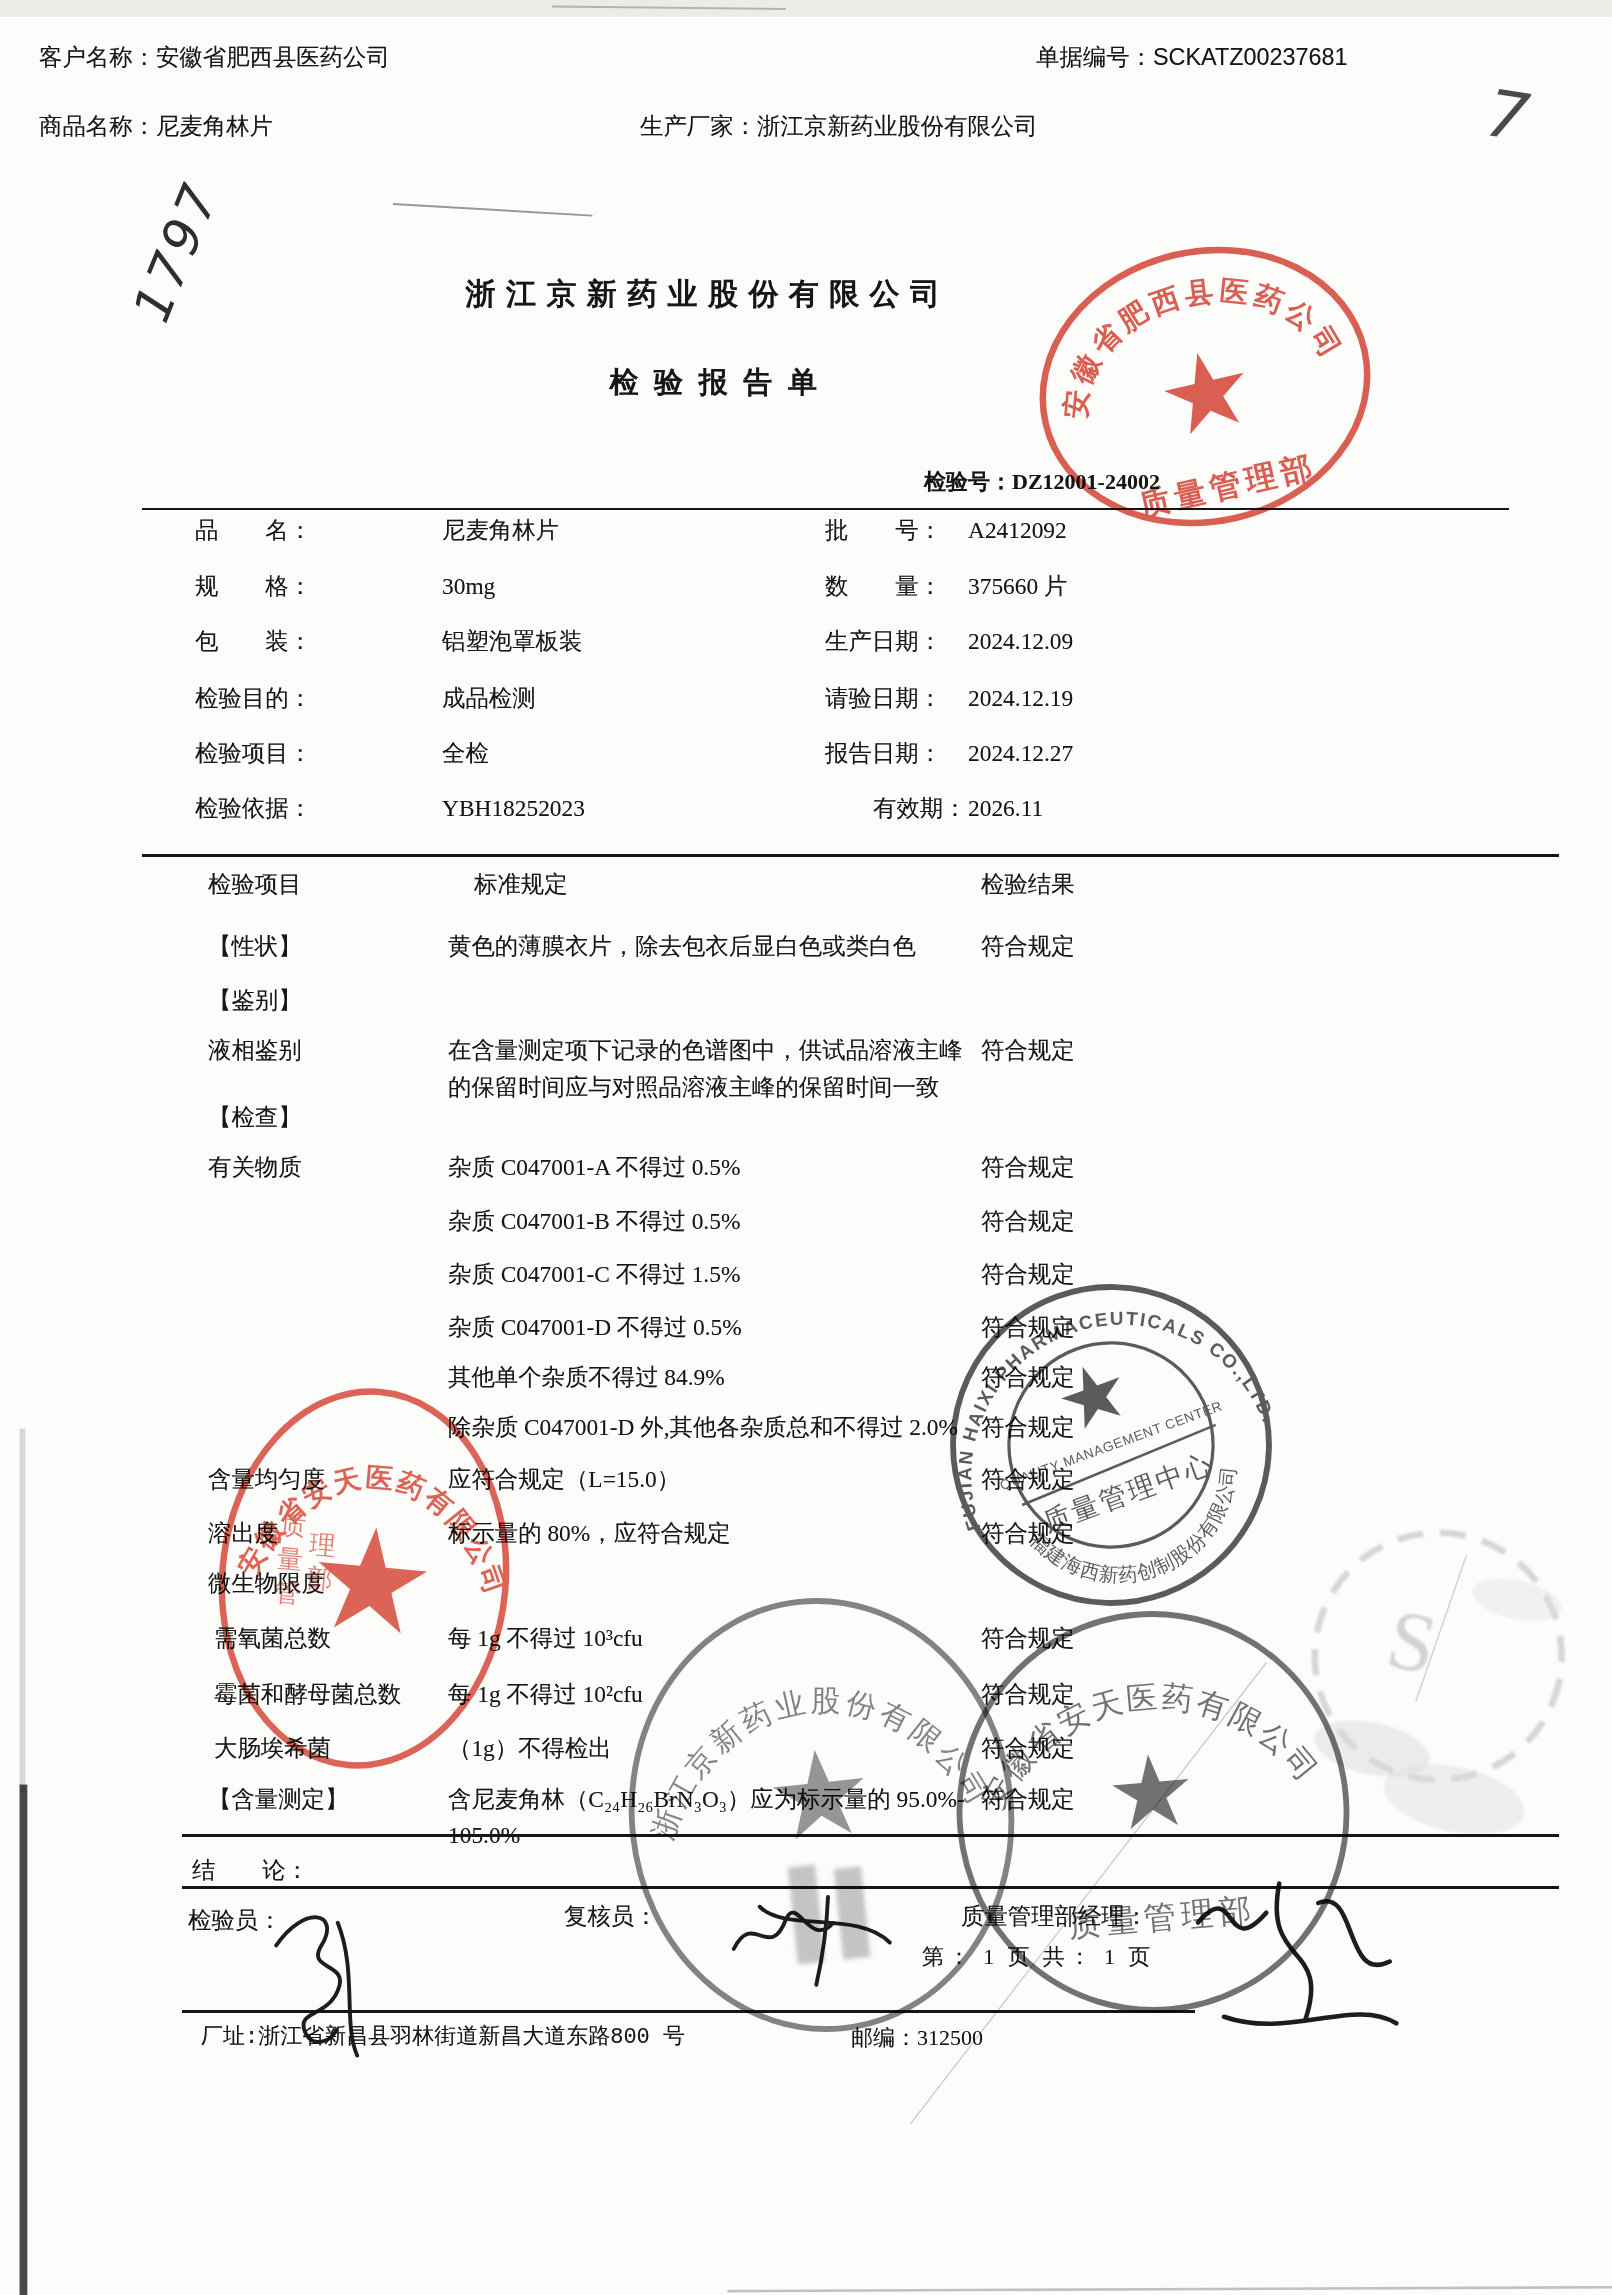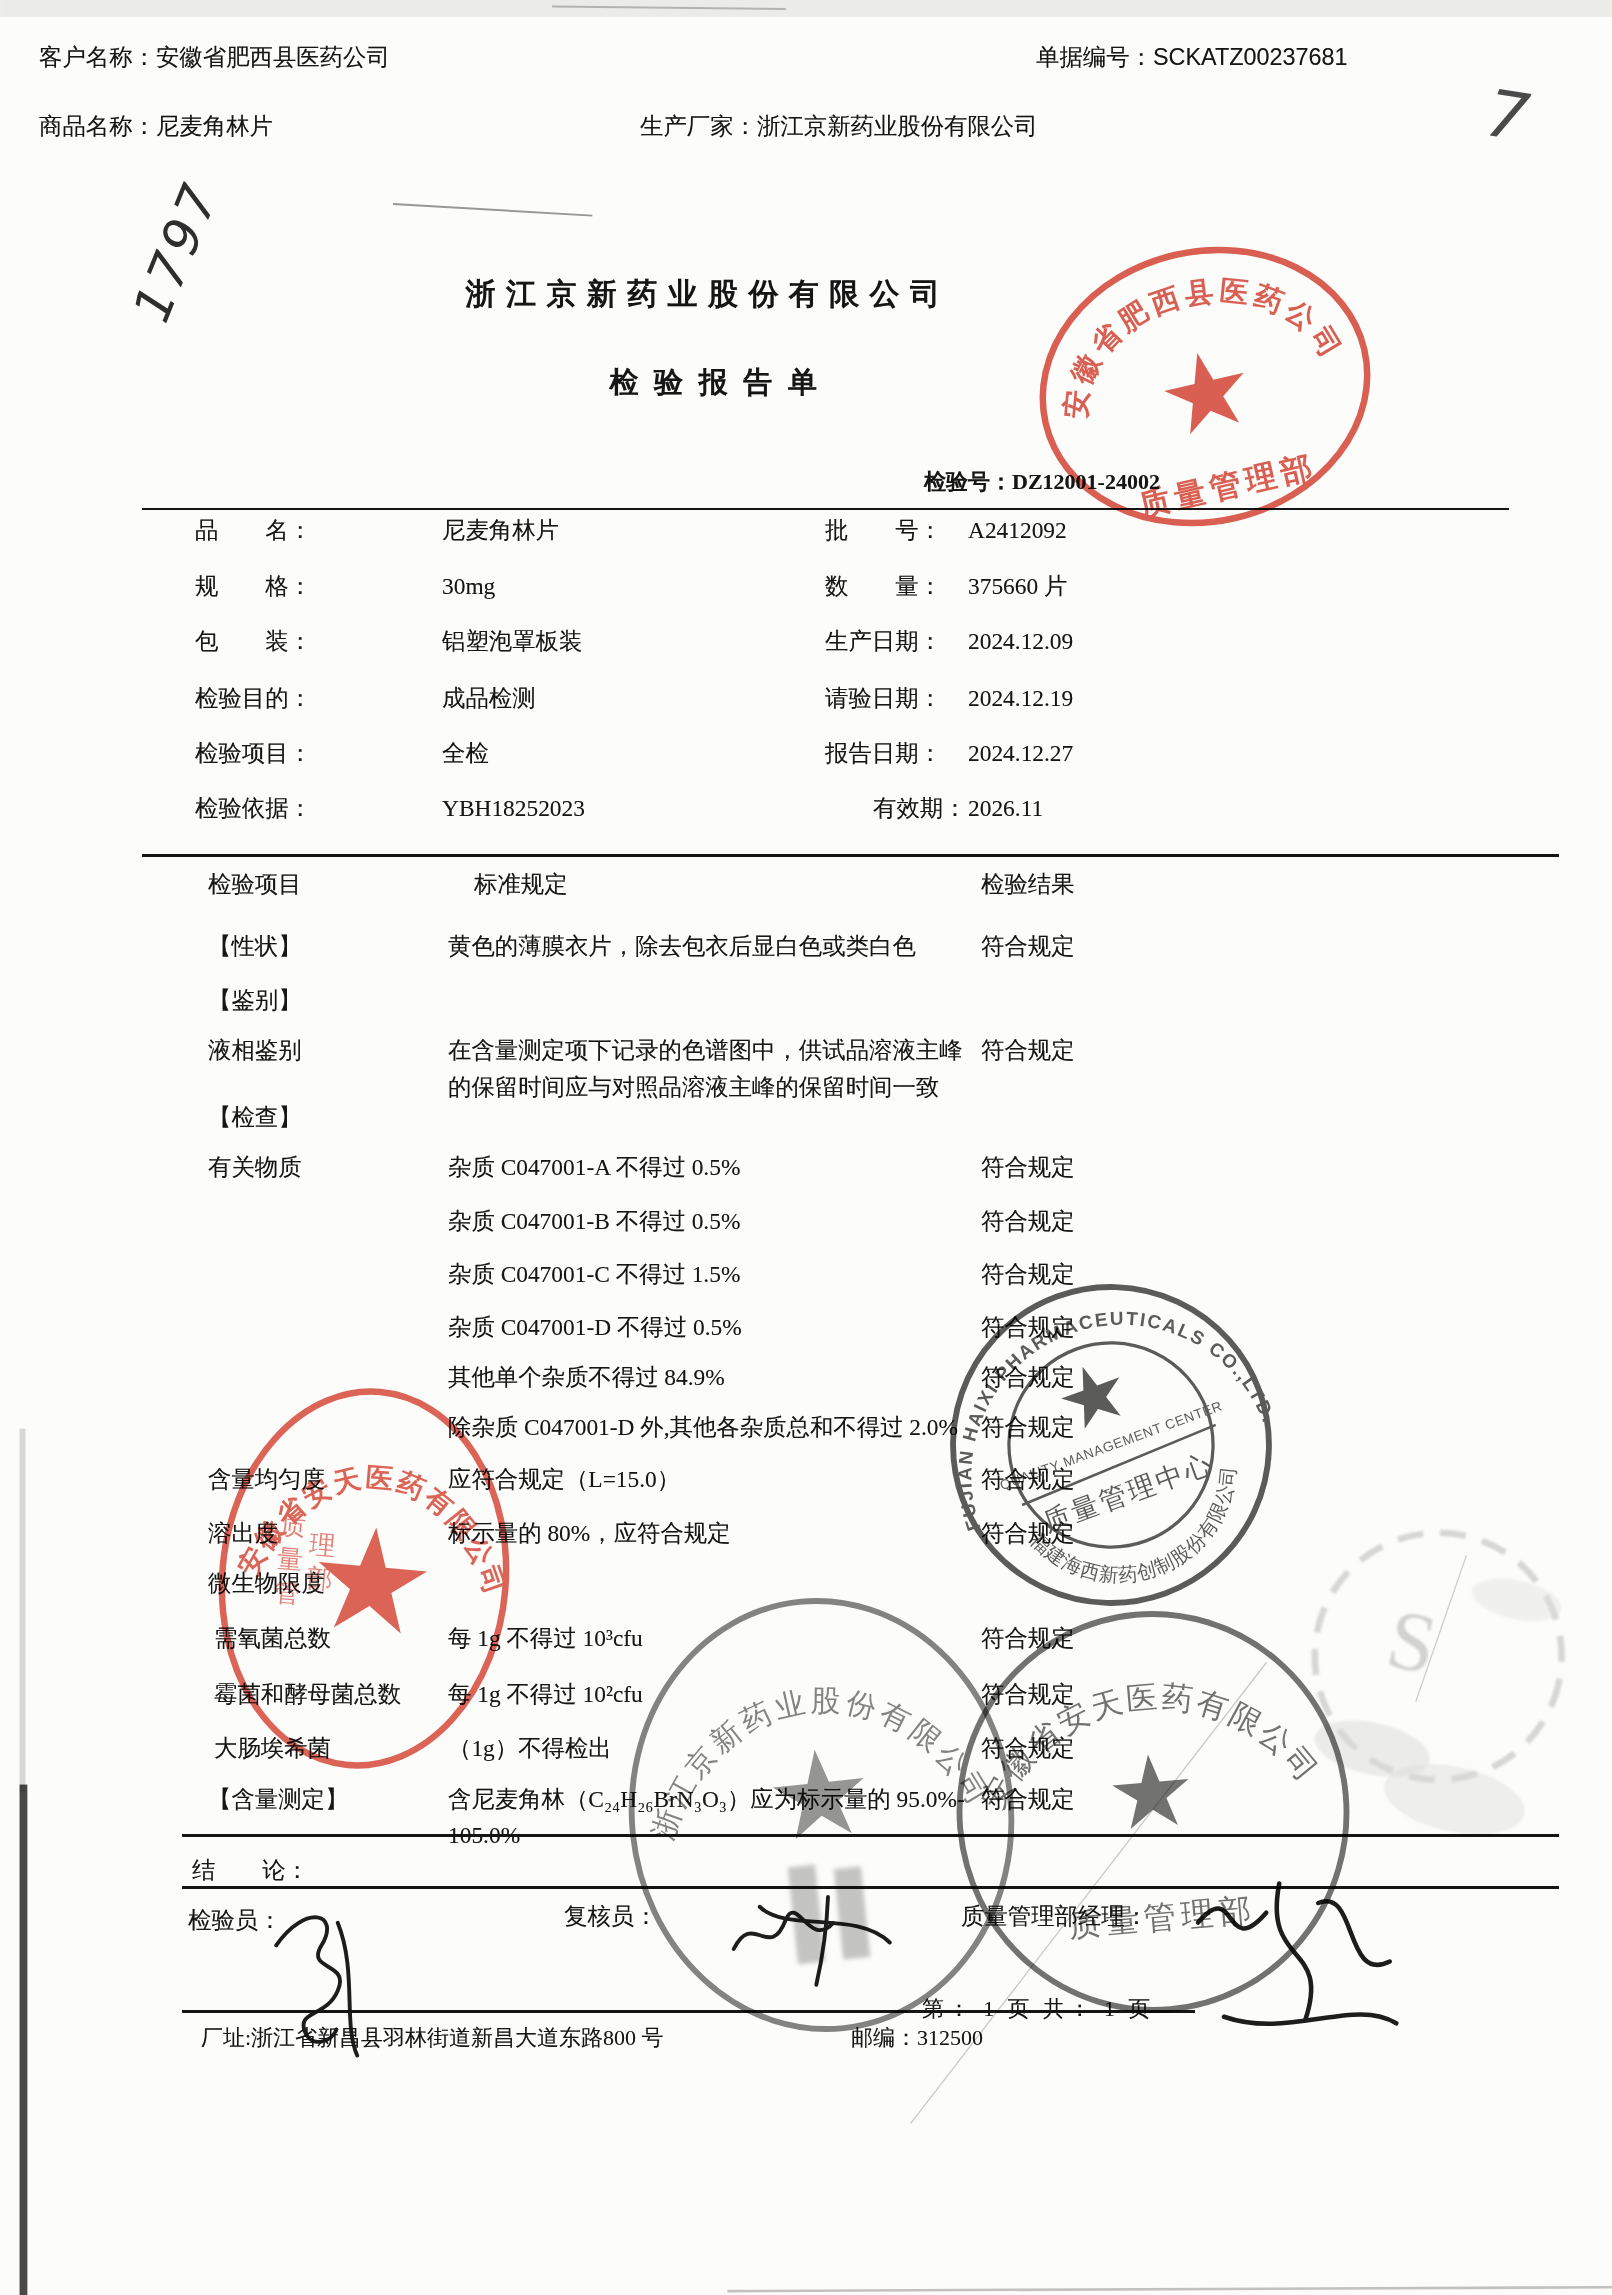--- a/index.html
+++ b/index.html
@@ -177,25 +177,25 @@
     <path d="M160,20 C158,70 150,120 142,155" fill="none" stroke="#1d1d1d" stroke-width="6" stroke-linecap="round"></path>
   </svg>
   <svg class="sig" style="left:1185px;top:1864px;" width="221" height="195" viewBox="0 0 340 300">
     <path d="M20,90 C80,20 60,150 125,75" fill="none" stroke="#1d1d1d" stroke-width="7" stroke-linecap="round"></path>
     <path d="M145,30 C120,160 225,120 185,240" fill="none" stroke="#1d1d1d" stroke-width="7" stroke-linecap="round"></path>
     <path d="M205,60 C265,35 245,185 315,150" fill="none" stroke="#1d1d1d" stroke-width="7" stroke-linecap="round"></path>
     <path d="M60,235 C160,270 260,205 325,245" fill="none" stroke="#1d1d1d" stroke-width="7" stroke-linecap="round"></path>
   </svg>
 
   <div class="hline" style="left:182px;top:2010px;width:1013px;height:2.6px;"></div>
-  <div class="t small" style="left:201px;top:2025px;">厂址:浙江省新昌县羽林街道新昌大道东路800 号</div>
+  <div class="t small" style="left:201px;top:2025px;font-family:Liberation Mono, monospace;">厂址:浙江省新昌县羽林街道新昌大道东路800 号</div>
   <div class="t small" style="left:851px;top:2025px;">
     <span>邮编：</span><span>312500</span>
   </div>
-  <div class="t small" style="left:922px;top:1996px;letter-spacing:3.9px;">第： 1 页 共： 1 页</div>
+  <div class="t small" style="left:922px;top:1944px;letter-spacing:3.9px;">第： 1 页 共： 1 页</div>
 
   <svg class="stamp" style="left:1023px;top:234px;transform:rotate(-13deg);opacity:.88;" width="364" height="305" viewBox="0 0 560 470">
     <defs>
         <path id="rt1" d="M 95,290 A 190,150 0 1 1 465,290" fill="none"></path>
       </defs>
     <ellipse cx="280" cy="235" rx="252" ry="208" fill="none" stroke="#d84a3c" stroke-width="10"></ellipse>
     <text font-size="44" letter-spacing="7" fill="#d84a3c" font-weight="bold">
       <textPath href="#rt1" startOffset="50%" text-anchor="middle">安徽省肥西县医药公司</textPath>
     </text>
     <polygon fill="#d84a3c" points="280,182 294.9,227.6 342.8,227.6 304,255.8 318.8,301.4 280,273.2 241.2,301.4 256,255.8 217.2,227.6 265.1,227.6"></polygon>

